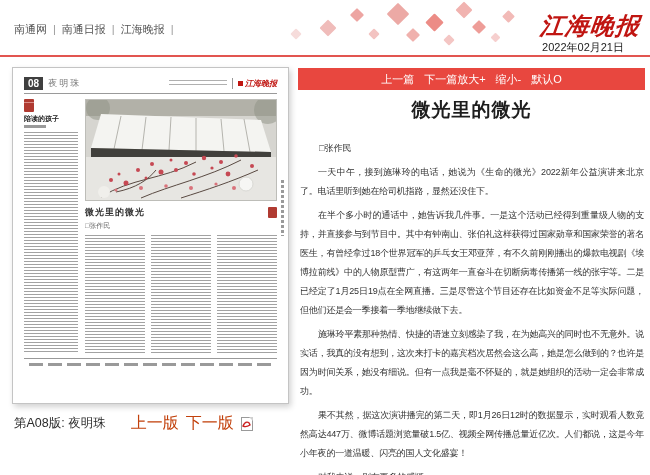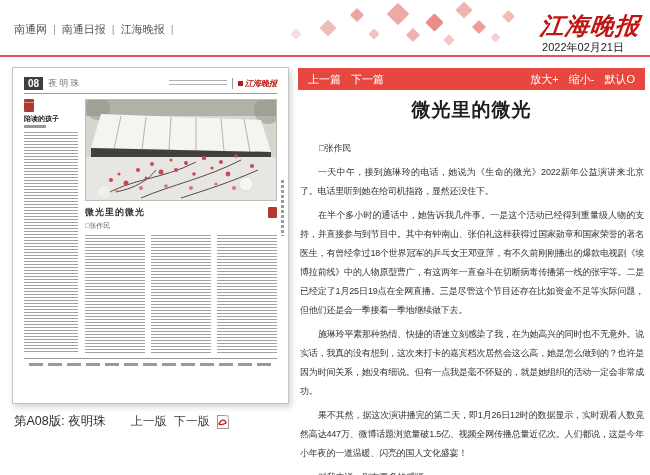--- a/index.html
+++ b/index.html
@@ -48,26 +48,26 @@
   .cols .c{flex:1;background:repeating-linear-gradient(#a2a2a2 0 1px,transparent 1px 3px);}
   .pt-foot{border-top:1px solid #999;margin-top:5px;padding-top:4px;}
   .pt-foot .fline{height:3px;width:96%;margin:0 auto;
     background:repeating-linear-gradient(to right,#9a9a9a 0 14px,transparent 14px 19px);}
   .v-edge{position:absolute;right:4px;top:112px;width:3px;height:56px;
     background:repeating-linear-gradient(#9a9a9a 0 3px,transparent 3px 5px);}
 
   .thumb-footer{position:absolute;left:14px;top:413px;width:256px;display:flex;
     align-items:center;font-size:12.5px;color:#2c2c2c;gap:25px;}
   .edition-nav{display:flex;align-items:center;gap:7px;}
-  .edition-nav a{color:#404040;font-size:12px;}
+  .edition-nav a{color:#c2410c;font-size:16px;}
   .pdf-ico{display:inline-block;vertical-align:middle;}
 
   
   .toolbar{position:absolute;left:298px;top:68px;width:347px;height:22px;background:#e8473f;
-    color:#fff;display:flex;align-items:center;justify-content:space-between;padding:0 10px;font-size:11px;}
+    color:#fff;display:flex;align-items:center;justify-content:center;padding:0 10px;font-size:11px;}
   .toolbar .grp{display:flex;gap:10px;}
   .toolbar a{color:#fff;}
   .article-title{position:absolute;left:298px;top:97px;width:347px;margin:0;text-align:center;
     font-size:19px;font-weight:bold;color:#1d1d1d;letter-spacing:1px;}
   .article-author{position:absolute;left:319px;top:142px;font-size:9px;color:#333;}
   .article-body{position:absolute;left:300px;top:163px;width:344px;font-size:9px;line-height:19px;
     color:#333;text-align:justify;letter-spacing:-0.2px;}
   .article-body p{margin:0 0 5px;text-indent:2em;}
 </style>
 </head>

